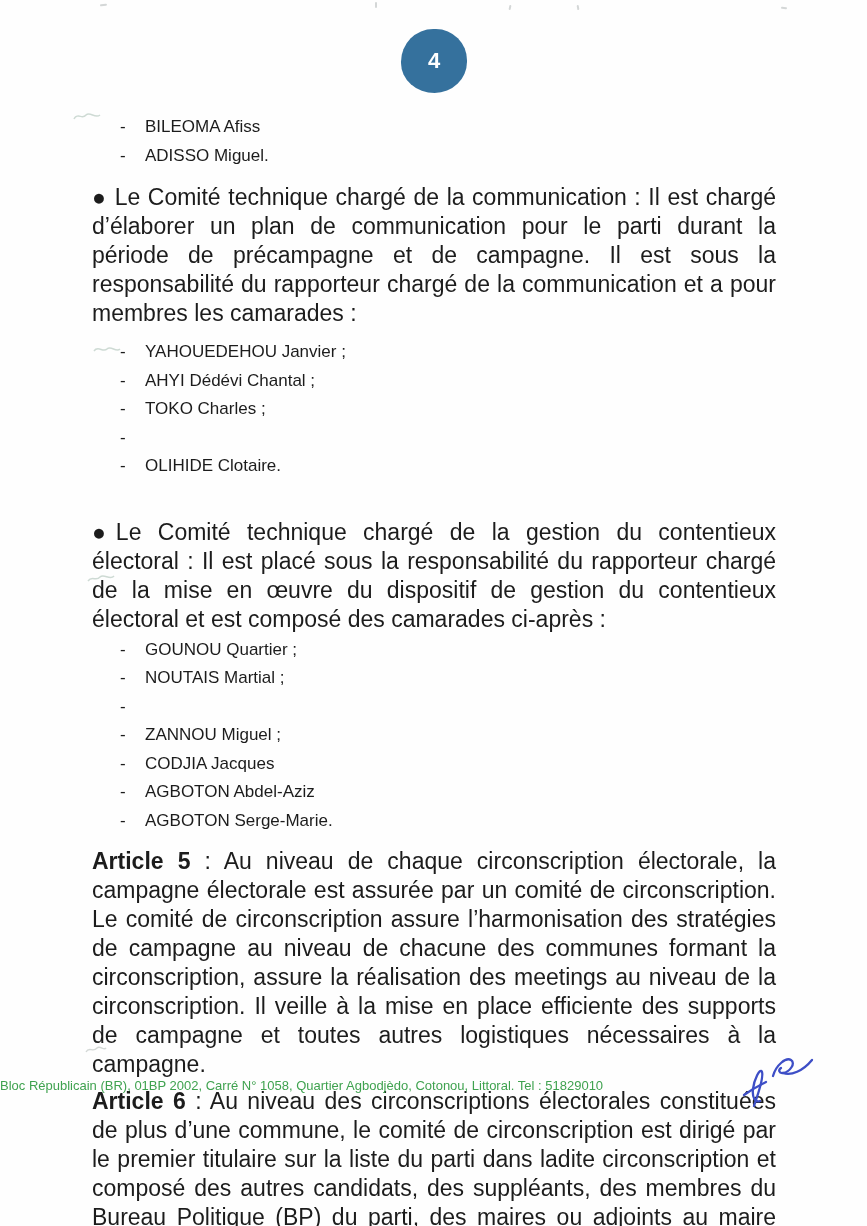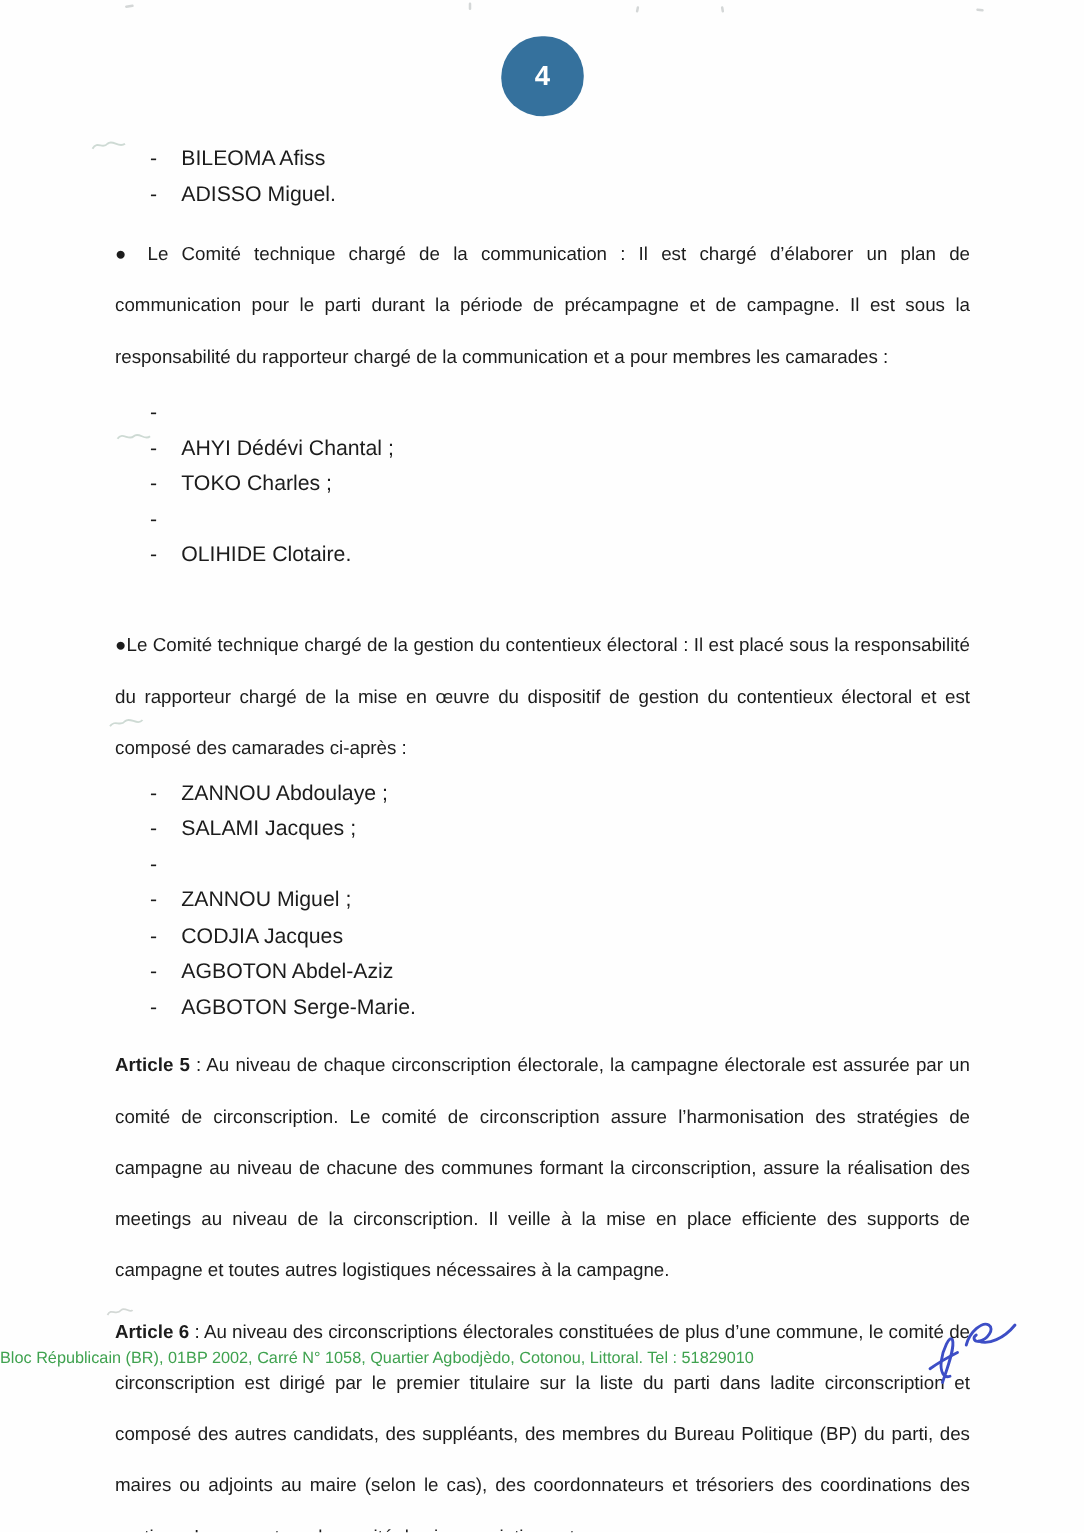--- a/index.html
+++ b/index.html
@@ -17,21 +17,21 @@
     border-radius:50% 48% 50% 52% / 52% 50% 50% 48%;
     background:var(--badge-blue,#35719d);
     color:#ffffff;
     display:flex;align-items:center;justify-content:center;
     font-size:22px;font-weight:700;
     margin:29px auto 0 auto;
   }
   .dash-list{list-style:none;margin:0;padding:0 0 0 28px;}
   .dash-list li{display:flex;line-height:28.5px;font-size:17px;}
   .dash-list .dash{flex:0 0 25px;}
-  .para{margin:0;font-size:15px;line-height:41px;text-align:justify;text-justify:inter-word;}
+  .para{margin:0;font-size:23px;line-height:29px;text-align:justify;text-justify:inter-word;}
   .article-label{font-weight:700;}
   .leading-list{margin-top:20px;}
   #para-communication{margin-top:13px;}
   #list-communication{margin-top:10px;}
   #para-contentieux{margin-top:37px;}
   #list-contentieux{margin-top:2px;}
   #article-5{margin-top:12px;}
   #article-6{margin-top:8px;}
   .footer{
     position:absolute;left:0;top:1078px;width:867px;
@@ -82,20 +82,21 @@
           <span class="dash">-</span>
           <span>ADISSO Miguel.</span>
         </li>
     </ul>
 
     <p class="para" id="para-communication">● Le Comité technique chargé de la communication : Il est chargé d’élaborer un plan de communication pour le parti durant la période de précampagne et de campagne. Il est sous la responsabilité du rapporteur chargé de la communication et a pour membres les camarades :</p>
 
     <ul class="dash-list" id="list-communication">
       <li>
           <span class="dash">-</span>
+          <span>YAHOUEDEHOU Janvier ;</span>
         </li>
       <li>
           <span class="dash">-</span>
           <span>AHYI Dédévi Chantal ;</span>
         </li>
       <li>
           <span class="dash">-</span>
           <span>TOKO Charles ;</span>
         </li>
       <li>
@@ -105,25 +106,25 @@
           <span class="dash">-</span>
           <span>OLIHIDE Clotaire.</span>
         </li>
     </ul>
 
     <p class="para" id="para-contentieux">●Le Comité technique chargé de la gestion du contentieux électoral : Il est placé sous la responsabilité du rapporteur chargé de la mise en œuvre du dispositif de gestion du contentieux électoral et est composé des camarades ci-après :</p>
 
     <ul class="dash-list" id="list-contentieux">
       <li>
           <span class="dash">-</span>
-          <span>ZANNOU Abdoulaye ;</span>
+          <span>GOUNOU Quartier ;</span>
         </li>
       <li>
           <span class="dash">-</span>
-          <span>SALAMI Jacques ;</span>
+          <span>NOUTAIS Martial ;</span>
         </li>
       <li>
           <span class="dash">-</span>
         </li>
       <li>
           <span class="dash">-</span>
           <span>ZANNOU Miguel ;</span>
         </li>
       <li>
           <span class="dash">-</span>

